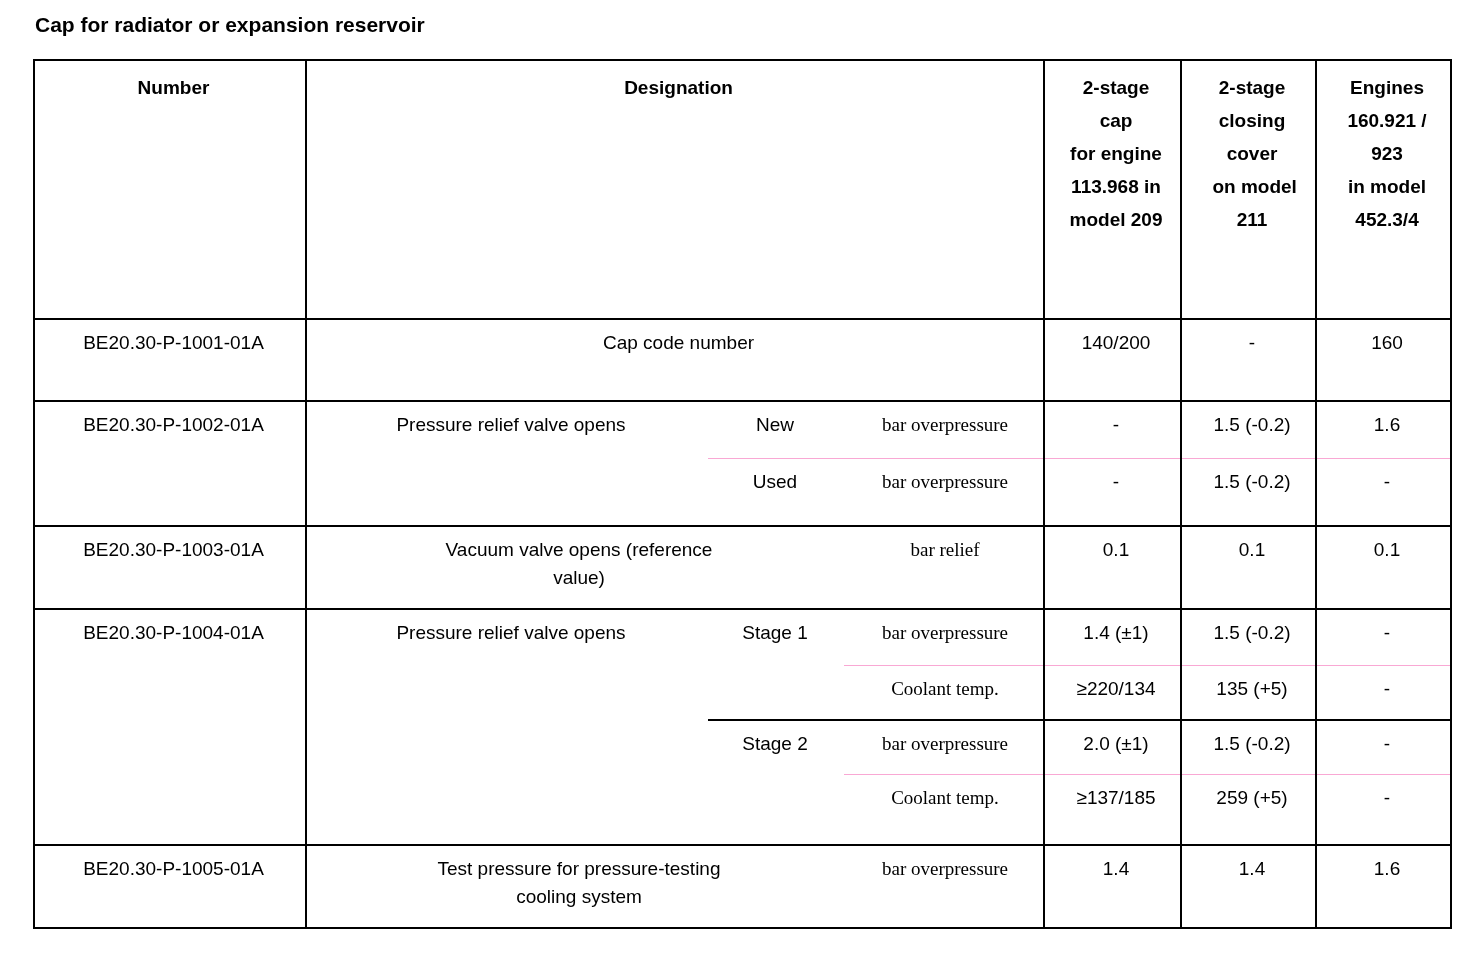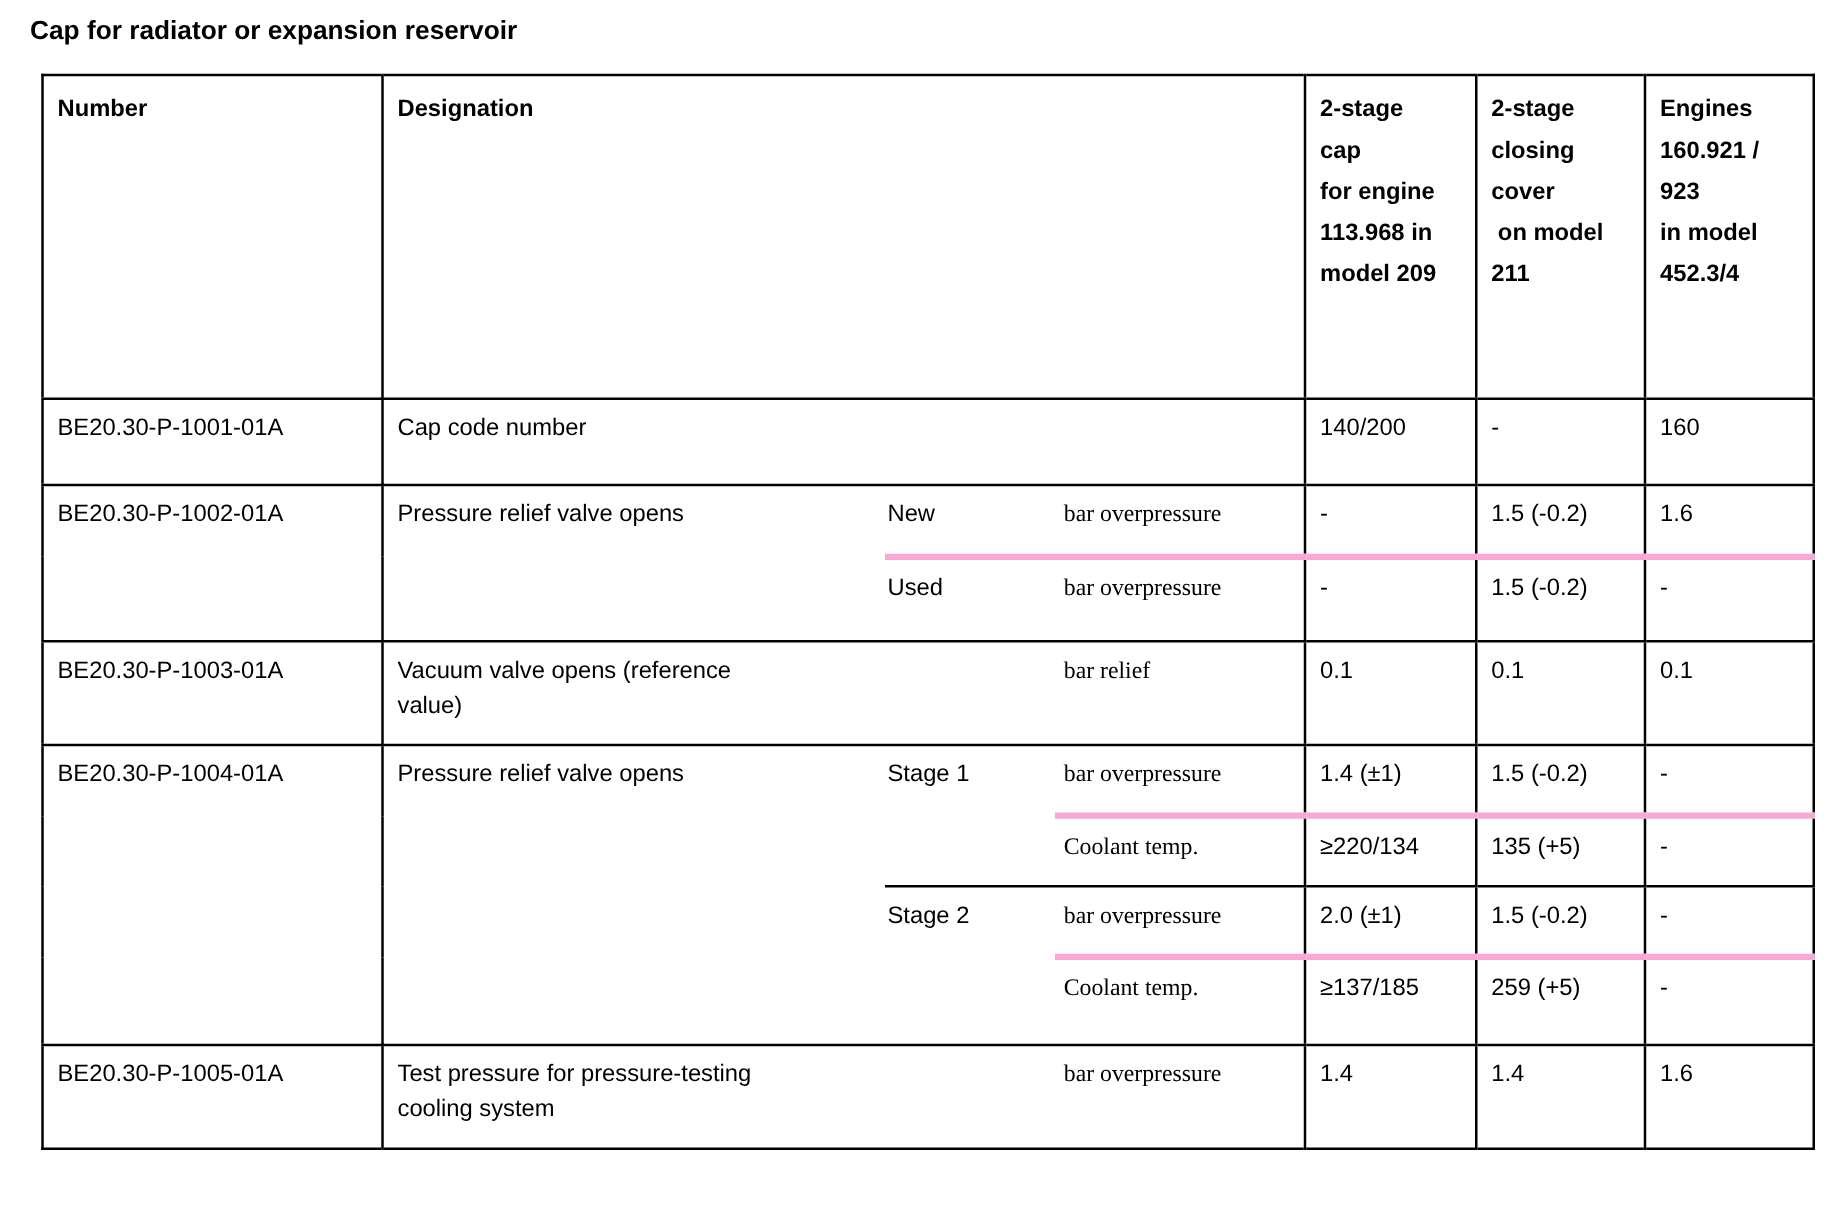--- a/index.html
+++ b/index.html
@@ -6,49 +6,49 @@
   html, body { margin: 0; padding: 0; }
   body {
     width: 1472px; height: 964px;
     background: #ffffff;
     font-family: "Liberation Sans", sans-serif;
     color: #000000;
   }
   .page { position: relative; width: 1472px; height: 964px; background: #fff; overflow: hidden; }
 
   .doc-title {
-    position: absolute; left: 24px; top: 12px;
+    position: absolute; left: 35px; top: 12px;
     font-size: 21px; font-weight: bold; line-height: 26px;
     white-space: pre;
   }
 
   table.spec {
     position: absolute; left: 33px; top: 59px;
     width: 1417px;
     border-collapse: collapse;
     table-layout: fixed;
     border: 2px solid #000;
   }
   td {
     vertical-align: top;
-    text-align: left;
+    text-align: center;
     font-size: 19px;
     line-height: 28px;
     padding: 9px 4px 16px 11px;
     border: 0 solid #000;
     white-space: pre-line;
     overflow: hidden;
   }
   td.hdr { font-weight: bold; line-height: 33px; white-space: pre-wrap; padding-top: 10px; }
   
   td.vr { border-right: 2px solid #000; }   
   td.vl { border-left: 2px solid #000; }    
   
   td.hb2 { border-bottom: 2px solid #000; }
-  td.hb1 { border-bottom: 5px solid #f9a8d4; }
+  td.hb1 { border-bottom: 1px solid #f9a8d4; }
   
   td.cond { padding-left: 2px; }
   td.unit { padding-left: 7px; font-family: Liberation Serif, serif; }
 </style>
 </head>
 <body>
 
 <div class="page">
 
   <div class="doc-title">Cap for radiator or expansion reservoir</div>
@@ -78,21 +78,21 @@
 cover
  on model
 211</td>
       <td class="hdr vl hb2">Engines
 160.921 /
 923
 in model
 452.3/4</td>
     </tr>
 
-    <tr style="height:69px">
+    <tr style="height:82px">
       <td class="vr hb2">BE20.30-P-1001-01A</td>
       <td class="hb2" colspan="3">Cap code number</td>
       <td class="vl hb2">140/200</td>
       <td class="vl hb2">-</td>
       <td class="vl hb2">160</td>
     </tr>
 
     <tr style="height:57px">
       <td class="vr hb2" rowspan="2">BE20.30-P-1002-01A</td>
       <td class="hb2" rowspan="2">Pressure relief valve opens</td>

